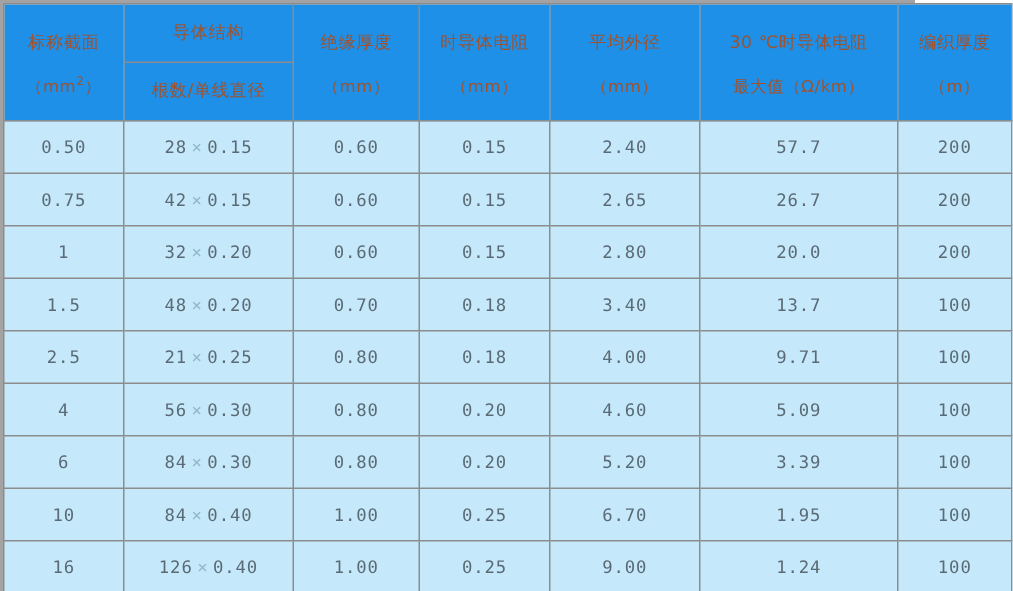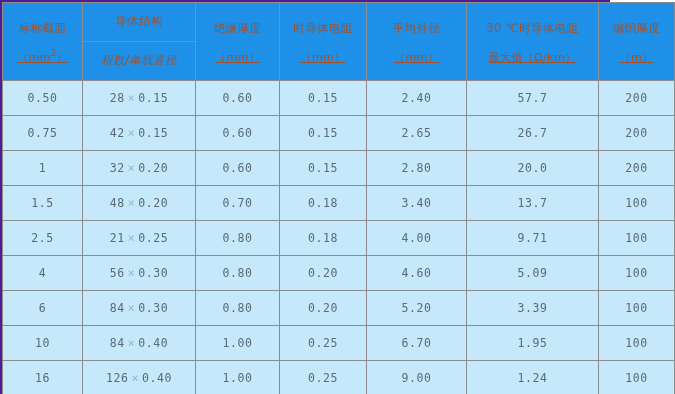--- a/index.html
+++ b/index.html
@@ -9,21 +9,21 @@
   }
   body {
     width: 675px;
     height: 394px;
     overflow: hidden;
     font-family: "DejaVu Sans", "Liberation Sans", sans-serif;
   }
   #spec-table-wrap {
     width: 610px;
     height: 394px;
-    background: #4c1d95;
+    background: #a3a3a3;
     box-sizing: border-box;
     padding: 2px 0 0 2px;
   }
   table.spec-table {
     border-collapse: collapse;
     width: 672px;
     table-layout: fixed;
     background: #c5e8fa;
   }
   table.spec-table col.c0 { width: 80px; }
@@ -50,33 +50,31 @@
     letter-spacing: 0.4px;
   }
   .hdr-main {
     height: 76px;
   }
   .hdr-top {
     height: 38px;
   }
   .hdr-bot {
     height: 38px;
-    font-style: italic;
   }
   .hdr-line {
     display: block;
     padding: 2px 2px;
   }
   .hdr-line.title {
     margin-top: 4px;
   }
   .hdr-line.unit {
     margin-top: 10px;
     font-size: 11px;
-    text-decoration: underline;
   }
   .hdr-line.single {
     padding: 0 2px;
   }
   .sup {
     font-size: 8px;
     vertical-align: super;
     line-height: 0;
   }
   table.spec-table tbody td {

